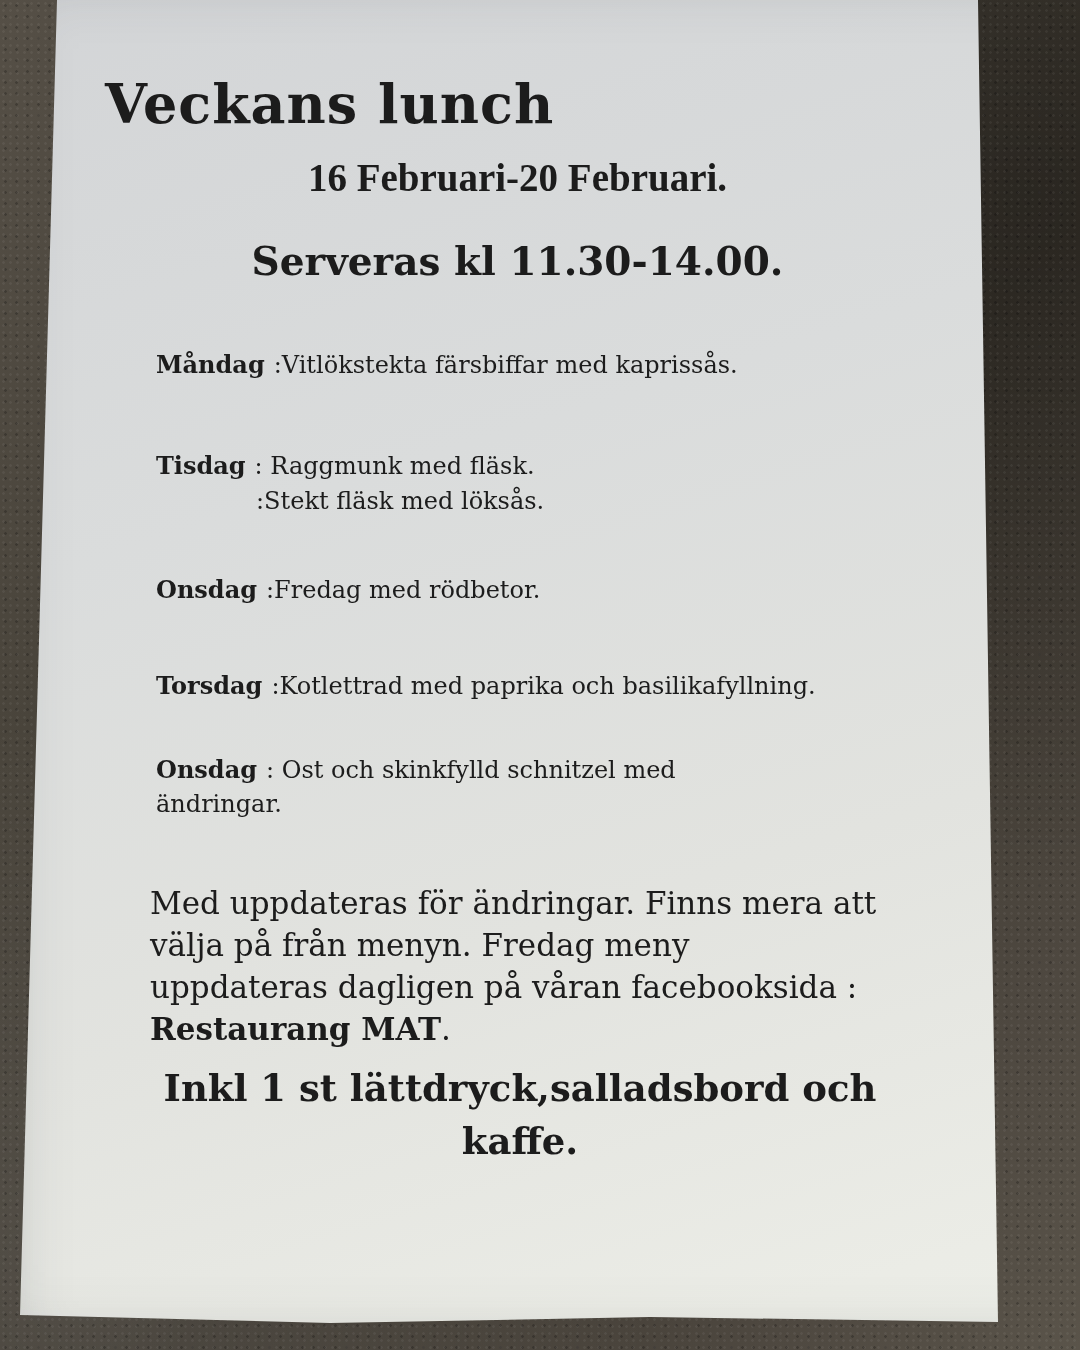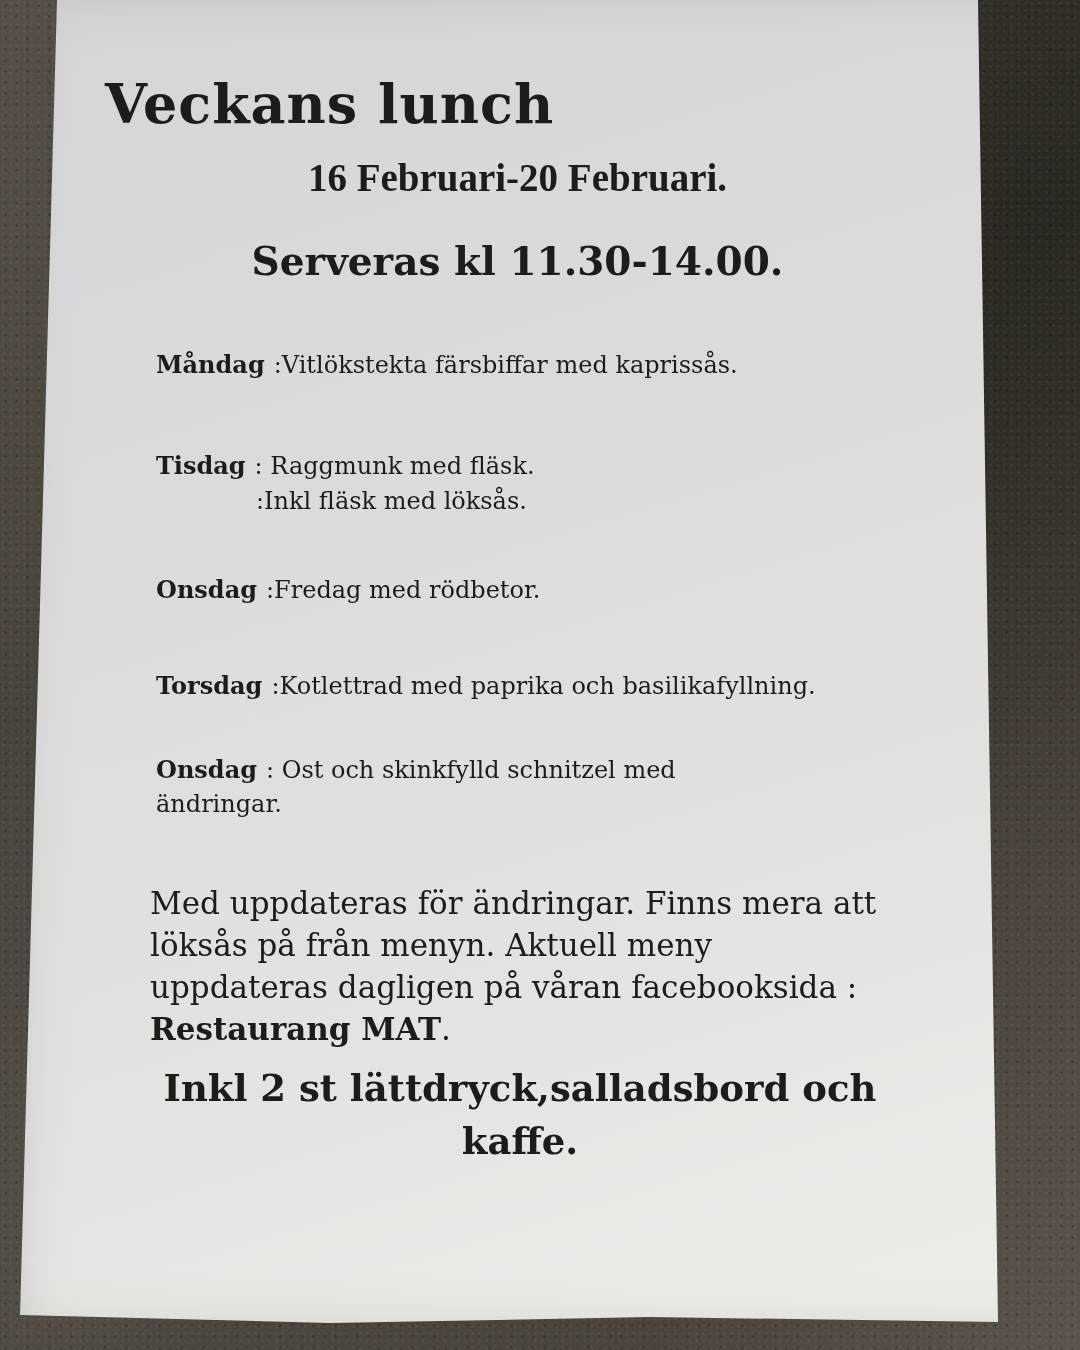--- a/index.html
+++ b/index.html
@@ -71,41 +71,41 @@
 
   <div class="day-row r0">
     <span class="day-label">Måndag</span><span class="day-meal">:Vitlökstekta färsbiffar med kaprissås.</span>
   </div>
 
   <div class="day-row r1">
     <span class="day-label">Tisdag</span><span class="day-meal">: Raggmunk med fläsk.</span>
   </div>
 
   <div class="day-row indent r2">
-    <span class="day-meal">:Inkl fläsk med löksås.</span>
+    <span class="day-meal">:Stekt fläsk med löksås.</span>
   </div>
 
   <div class="day-row r3">
     <span class="day-label">Onsdag</span><span class="day-meal">:Fredag med rödbetor.</span>
   </div>
 
   <div class="day-row r4">
     <span class="day-label">Torsdag</span><span class="day-meal">:Kotlettrad med paprika och basilikafyllning.</span>
   </div>
 
   <div class="day-row r5">
     <div><span class="day-label">Onsdag</span><span class="day-meal">: Ost och skinkfylld schnitzel med</span></div>
     <div class="day-meal">ändringar.</div>
   </div>
 
   <div class="note">
     <div>Med uppdateras för ändringar. Finns mera att</div>
-    <div>löksås på från menyn. Aktuell meny</div>
+    <div>välja på från menyn. Fredag meny</div>
     <div>uppdateras dagligen på våran facebooksida :</div>
     <div><span class="bold">Restaurang MAT</span><span>.</span></div>
   </div>
 
   <div class="footer">
-    <div>Inkl 2 st lättdryck,salladsbord och</div>
+    <div>Inkl 1 st lättdryck,salladsbord och</div>
     <div>kaffe.</div>
   </div>
 
 </div>
 
 </body></html>

